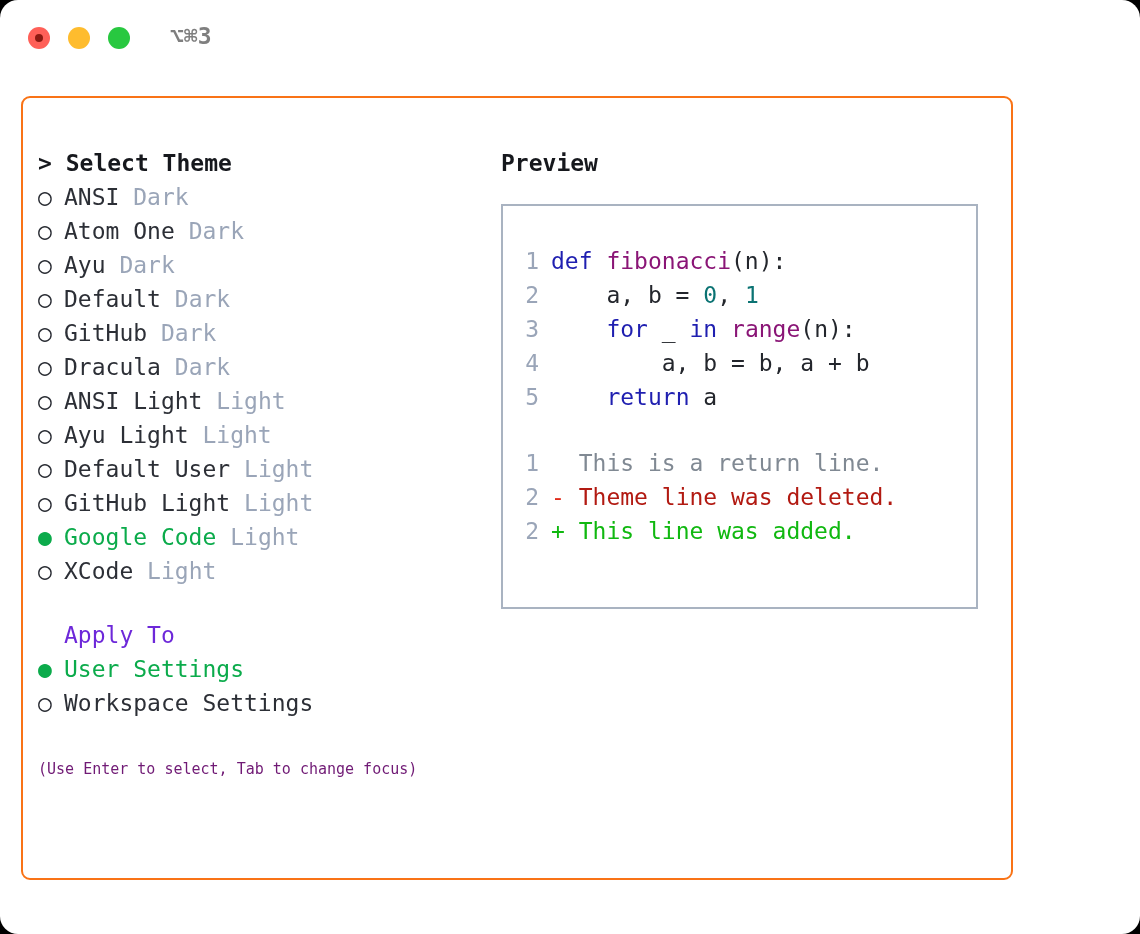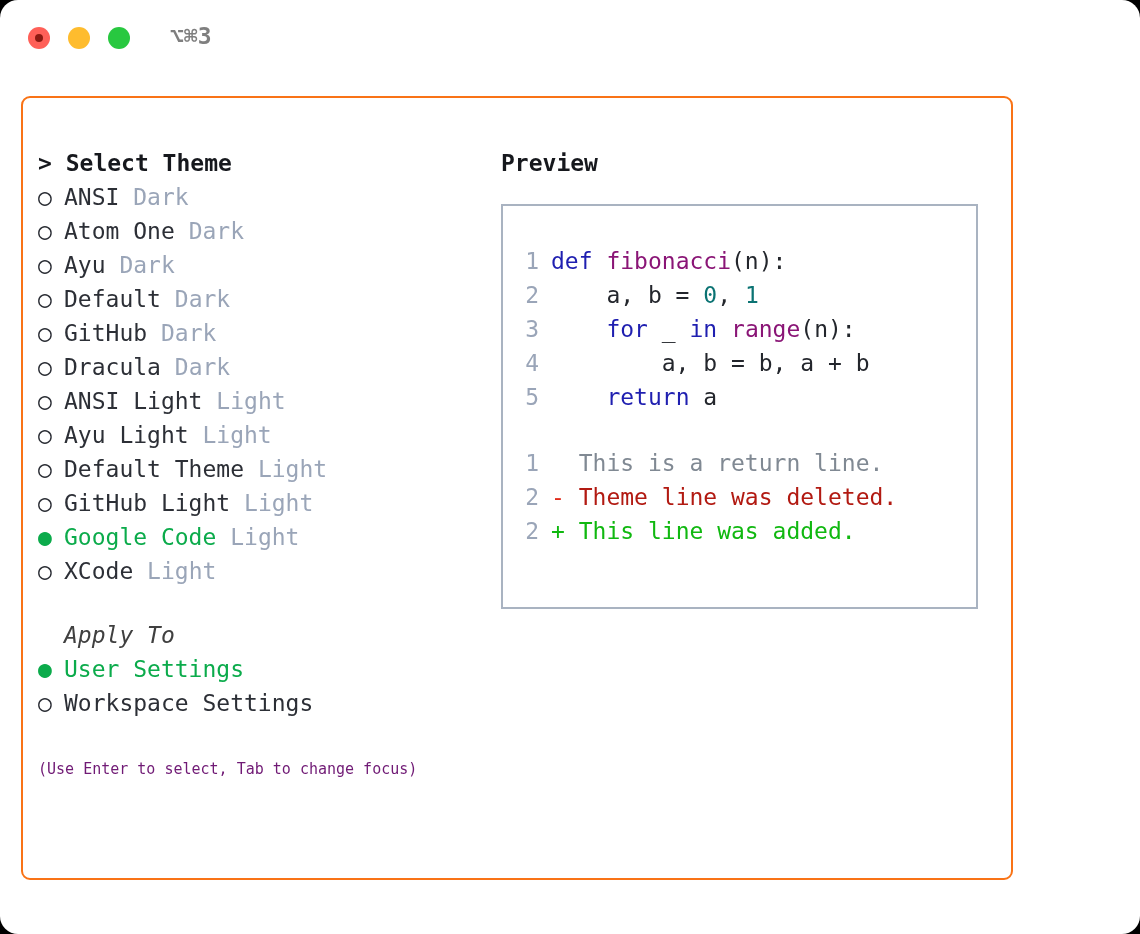--- a/index.html
+++ b/index.html
@@ -102,24 +102,23 @@
   }
   .theme-name { color: #2c2f36; }
   .theme-kind { color: #9aa5b8; }
   .row.selected .theme-name,
   .row.selected .marker { color: #0bab4b; }
 
   #apply-to-header {
     height: 34px;
     line-height: 34px;
     font-size: 23px;
-    color: #404040;
+    color: #6d28d9;
     white-space: pre;
     padding-left: 26px;
-    font-style: italic;
   }
   .apply-row { height: 34px; line-height: 34px; font-size: 23px; white-space: pre; color: #2c2f36; }
   .apply-row.selected, .apply-row.selected .marker { color: #0bab4b; }
 
   #spacer-1 { height: 30px; }
   #spacer-2 { height: 32px; }
 
   #hint {
     font-size: 15px;
     line-height: 34px;
@@ -195,21 +194,21 @@
       <div id="select-theme-header">&gt; Select Theme</div>
       <div id="theme-items">
           <div class="row"><span class="marker">○</span><span class="theme-name">ANSI</span> <span class="theme-kind">Dark</span></div>
           <div class="row"><span class="marker">○</span><span class="theme-name">Atom One</span> <span class="theme-kind">Dark</span></div>
           <div class="row"><span class="marker">○</span><span class="theme-name">Ayu</span> <span class="theme-kind">Dark</span></div>
           <div class="row"><span class="marker">○</span><span class="theme-name">Default</span> <span class="theme-kind">Dark</span></div>
           <div class="row"><span class="marker">○</span><span class="theme-name">GitHub</span> <span class="theme-kind">Dark</span></div>
           <div class="row"><span class="marker">○</span><span class="theme-name">Dracula</span> <span class="theme-kind">Dark</span></div>
           <div class="row"><span class="marker">○</span><span class="theme-name">ANSI Light</span> <span class="theme-kind">Light</span></div>
           <div class="row"><span class="marker">○</span><span class="theme-name">Ayu Light</span> <span class="theme-kind">Light</span></div>
-          <div class="row"><span class="marker">○</span><span class="theme-name">Default Theme</span> <span class="theme-kind">Light</span></div>
+          <div class="row"><span class="marker">○</span><span class="theme-name">Default User</span> <span class="theme-kind">Light</span></div>
           <div class="row"><span class="marker">○</span><span class="theme-name">GitHub Light</span> <span class="theme-kind">Light</span></div>
           <div class="row selected"><span class="marker">●</span><span class="theme-name">Google Code</span> <span class="theme-kind">Light</span></div>
           <div class="row"><span class="marker">○</span><span class="theme-name">XCode</span> <span class="theme-kind">Light</span></div>
         </div>
       <div id="spacer-1"></div>
       <div id="apply-to-header">Apply To</div>
       <div id="apply-items">
           <div class="apply-row selected"><span class="marker">●</span><span>User Settings</span></div>
           <div class="apply-row"><span class="marker">○</span><span>Workspace Settings</span></div>
         </div>

